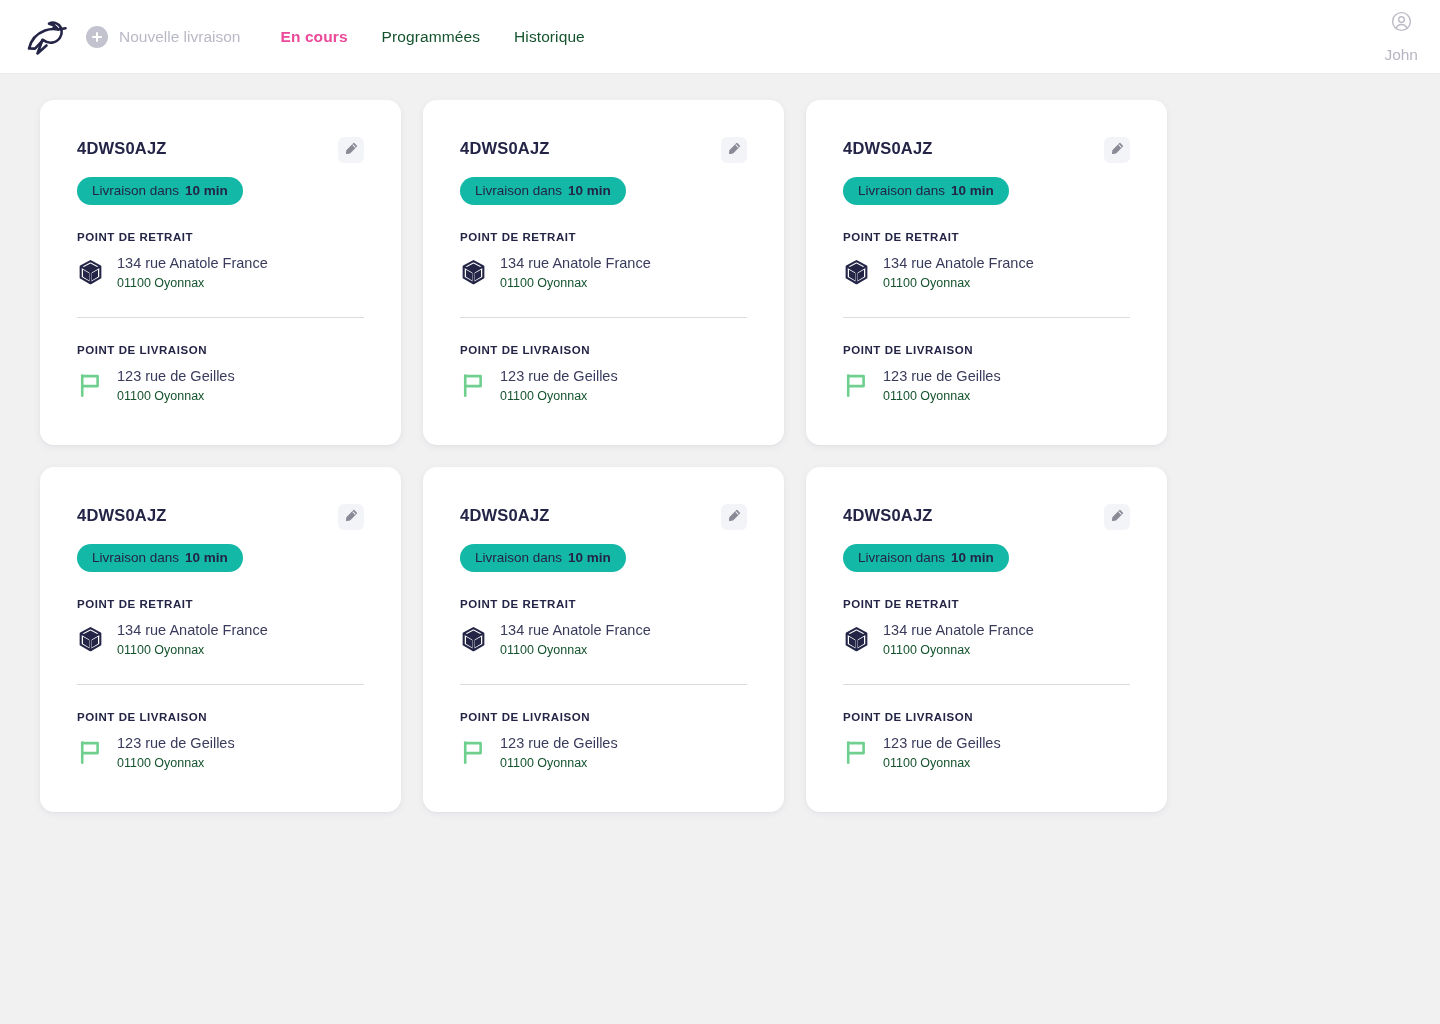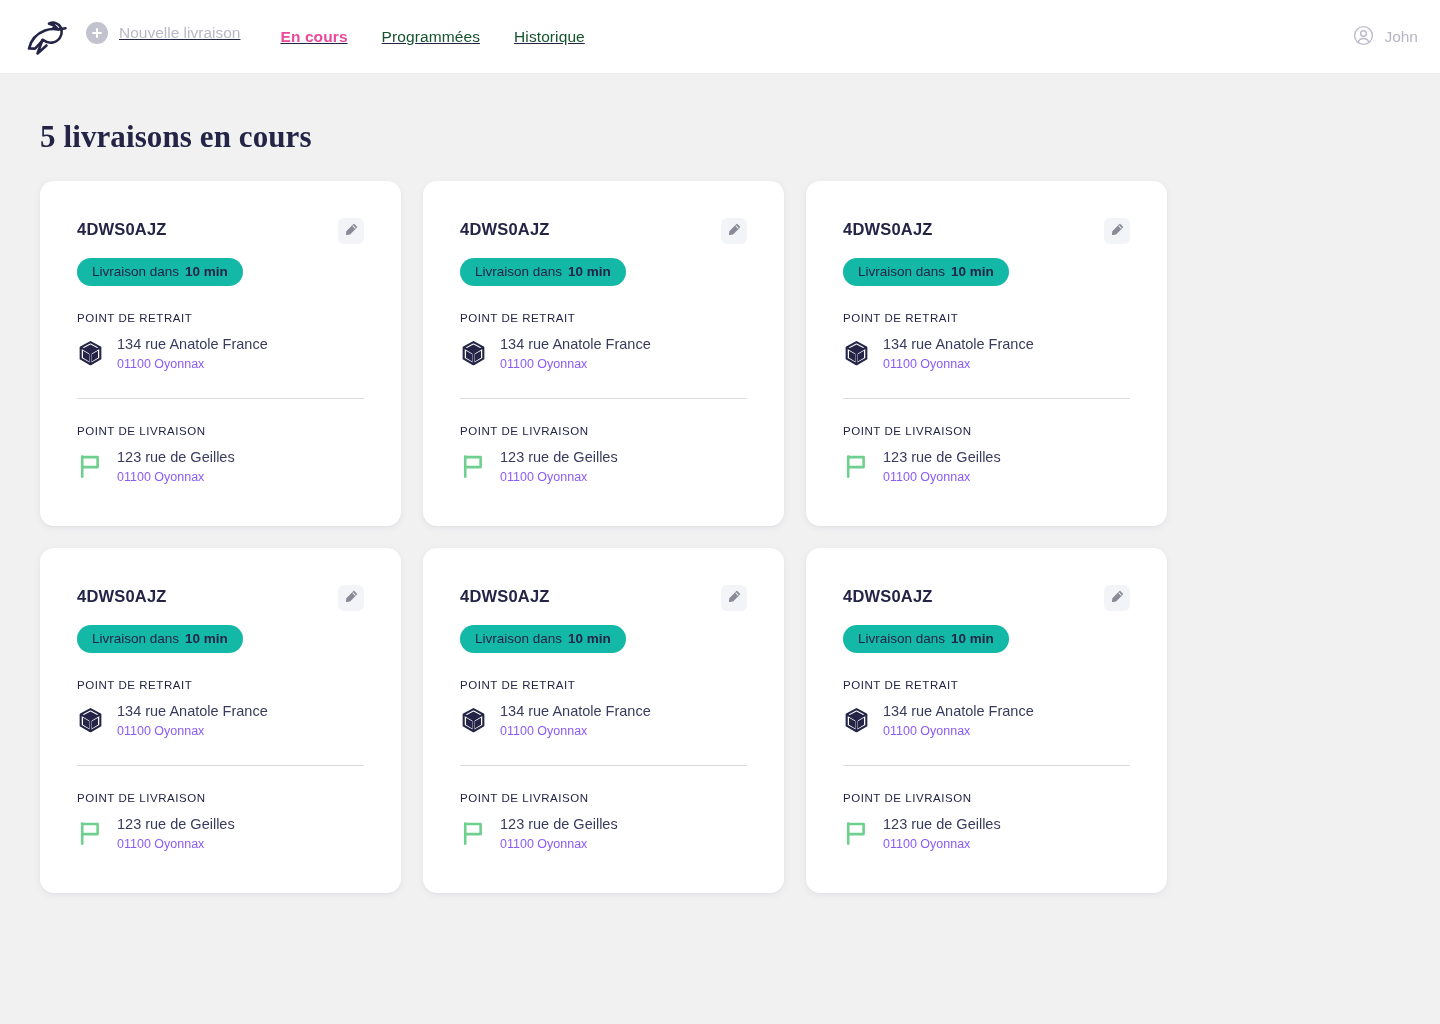--- a/index.html
+++ b/index.html
@@ -42,23 +42,22 @@
     display: flex;
     align-items: center;
     justify-content: center;
     flex: 0 0 auto;
     margin-right: 14px;
   }
   .logo svg { display: block; }
 
   .nav {
     display: flex;
-    align-items: flex-start;
+    align-items: center;
     gap: 0;
-    text-decoration: underline;
   }
 
   .nav-item {
     font-size: 15.5px;
     color: #14532d;
     padding: 6px 0;
     margin-right: 34px;
     white-space: nowrap;
     cursor: pointer;
     letter-spacing: .1px;
@@ -103,20 +102,21 @@
     white-space: nowrap;
   }
 
   .header-right {
     margin-left: auto;
     display: flex;
     align-items: center;
     gap: 10px;
     cursor: pointer;
     padding-right: 0px;
+    flex-direction: column;
   }
   .user-name {
     font-size: 15.5px;
     color: #b5b5c3;
   }
 
   
   .main {
     padding: 0 40px;
   }
@@ -187,21 +187,21 @@
     font-size: 13.5px;
     margin-top: 14px;
     white-space: nowrap;
   }
   .badge .badge-strong {
     font-weight: 700;
   }
 
   .section-label {
     font-size: 11.5px;
-    font-weight: 400;
+    font-weight: 700;
     color: #232446;
     letter-spacing: .55px;
     text-transform: uppercase;
     margin-top: 26px;
   }
 
   .point-row {
     display: flex;
     align-items: center;
     gap: 13px;
@@ -216,21 +216,21 @@
     justify-content: center;
   }
   .point-text { padding-top: 1px; }
   .addr-line1 {
     font-size: 14.5px;
     color: #3a3b5c;
     line-height: 1.3;
   }
   .addr-line2 {
     font-size: 12.5px;
-    color: #8b5cf6;
+    color: #14532d;
     line-height: 1.45;
     margin-top: 1px;
   }
 
   .divider {
     height: 1px;
     background: #dcdce0;
     margin-top: 25px;
   }
 </style>
@@ -273,21 +273,20 @@
         <circle cx="11" cy="9" r="3" stroke="#bcbcc9" stroke-width="1.5"></circle>
         <path d="M5.2 18.2 C6.4 15.5 8.5 14.2 11 14.2 C13.5 14.2 15.6 15.5 16.8 18.2" stroke="#bcbcc9" stroke-width="1.5" stroke-linecap="round"></path>
       </svg>
     </span>
     <span class="user-name">John</span>
   </div>
 </div>
 
 <div class="main">
 
-  <h1 class="page-title">5 livraisons en cours</h1>
 
   <div class="cards-grid">
   <div class="card">
 
     <div class="card-head">
       <div class="card-ref">4DWS0AJZ</div>
       <button class="edit-btn">
         <span>
           <svg width="13" height="13" viewBox="0 0 14 14" fill="none">
             <path d="M9.6 1.6 L12.4 4.4 L5 11.8 L1.7 12.3 L2.2 9 Z" stroke="#8a8a97" stroke-width="1.35" stroke-linejoin="round" fill="#8a8a97"></path>

